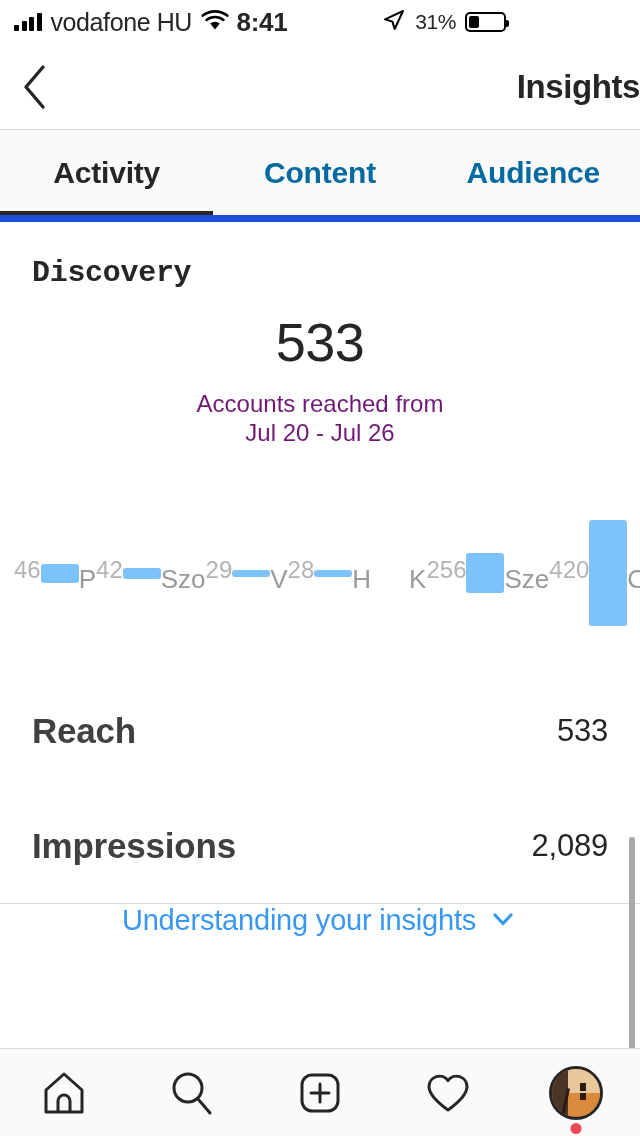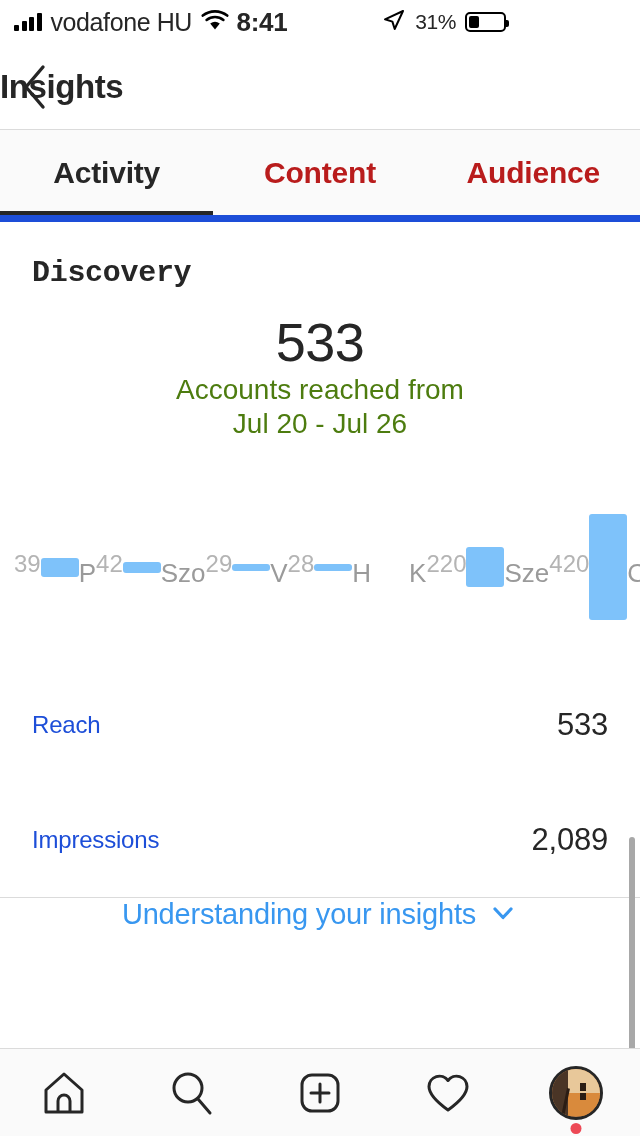--- a/index.html
+++ b/index.html
@@ -52,33 +52,33 @@
   .navbar {
     height:86px; width:640px; background:#ffffff;
     display:flex; align-items:center; position:relative;
     border-bottom:1px solid #dbdbdb;
   }
   .back-btn {
     width:70px; height:86px; display:flex; align-items:center; justify-content:center;
     cursor:pointer;
   }
   .nav-title {
-    position:absolute; left:0; right:0; text-align:left;
+    position:absolute; left:0; right:0; text-align:right;
     font-size:33px; font-weight:600; letter-spacing:-0.4px; color:#262626;
     pointer-events:none;
   }
 
   
   .tabs {
     display:flex; width:640px; height:92px; background:#fafafa;
     border-bottom:7px solid #1d4ed8;
   }
   .tab {
     flex:1; display:flex; align-items:center; justify-content:center;
-    font-size:30px; font-weight:700; color:#b91c1c; cursor:pointer;
+    font-size:30px; font-weight:700; color:#0369a1; cursor:pointer;
     position:relative; letter-spacing:-0.2px;
   }
   .tab.active { color:#262626; }
   .tab.active::after{
     content:""; position:absolute; bottom:0; left:0; right:0;
     height:4px; background:#262626;
   }
 
   
   .content { width:640px; height:866px; background:#fff; position:relative; overflow:hidden; }
@@ -86,21 +86,21 @@
   .section-title {
     font-size:30px; font-weight:700; color:#262626;
     padding:34px 0 0 32px; letter-spacing:-0.3px;font-family:Liberation Mono, monospace;
   }
 
   .hero { text-align:center; margin-top:24px; }
   .hero-number {
     font-size:54px; font-weight:300; color:#262626; letter-spacing:-0.5px; line-height:1.05;
   }
   .hero-sub {
-    font-size:28px; font-weight:400; color:#4d7c0f; line-height:1.22; margin-top:2px;
+    font-size:24px; font-weight:400; color:#701a75; line-height:1.22; margin-top:18px;
   }
 
   
   .chart {
     margin-top:26px;
     height:200px;
     display:flex; align-items:flex-end;
     padding:0 14px;
   }
   .col {
@@ -116,21 +116,21 @@
   .bar.zero { background:transparent; }
   .col-label {
     font-size:26px; color:#9a9a9a; font-weight:400; margin-top:11px; line-height:1;
   }
 
   
   .metric-row {
     display:flex; align-items:center; justify-content:space-between;
     padding:0 32px; height:115px;
   }
-  .metric-label { font-size:24px; font-weight:400; color:#1d4ed8; letter-spacing:-0.2px; }
+  .metric-label { font-size:35px; font-weight:700; color:#404040; letter-spacing:-0.2px; }
   .metric-value { font-size:31px; font-weight:400; color:#262626; letter-spacing:-0.2px; }
 
   .divider { height:1px; background:#dbdbdb; width:100%; }
 
   .insights-link {
     display:flex; align-items:flex-start; justify-content:center; gap:12px;
     height:86px; cursor:pointer;
   }
   .insights-link span {
     font-size:29px; color:#3897f0; font-weight:400; letter-spacing:-0.2px;
@@ -233,21 +233,21 @@
   <div class="hero">
     <div class="hero-number">533</div>
     <div class="hero-sub">
       <div>Accounts reached from</div>
       <div>Jul 20 - Jul 26</div>
     </div>
   </div>
 
   <div class="chart" id="chart">
       <div class="col">
-        <div class="bar-value">39</div>
+        <div class="bar-value">46</div>
         <div class="bar" style="height: 19px; background: rgb(126, 194, 250);"></div>
         <div class="col-label">P</div>
       </div>
       <div class="col">
         <div class="bar-value">42</div>
         <div class="bar" style="height: 11px; background: rgb(126, 194, 250);"></div>
         <div class="col-label">Szo</div>
       </div>
       <div class="col">
         <div class="bar-value">29</div>
@@ -258,21 +258,21 @@
         <div class="bar-value">28</div>
         <div class="bar" style="height: 7px; background: rgb(126, 194, 250);"></div>
         <div class="col-label">H</div>
       </div>
       <div class="col">
         <div class="bar-value" style="visibility: hidden;"></div>
         <div class="bar zero" style="height: 0px; background: transparent;"></div>
         <div class="col-label">K</div>
       </div>
       <div class="col">
-        <div class="bar-value">220</div>
+        <div class="bar-value">256</div>
         <div class="bar" style="height: 40px; background: rgb(126, 194, 250);"></div>
         <div class="col-label">Sze</div>
       </div>
       <div class="col">
         <div class="bar-value">420</div>
         <div class="bar" style="height: 106px; background: rgb(126, 194, 250);"></div>
         <div class="col-label">Cs</div>
       </div>
     </div>
 

